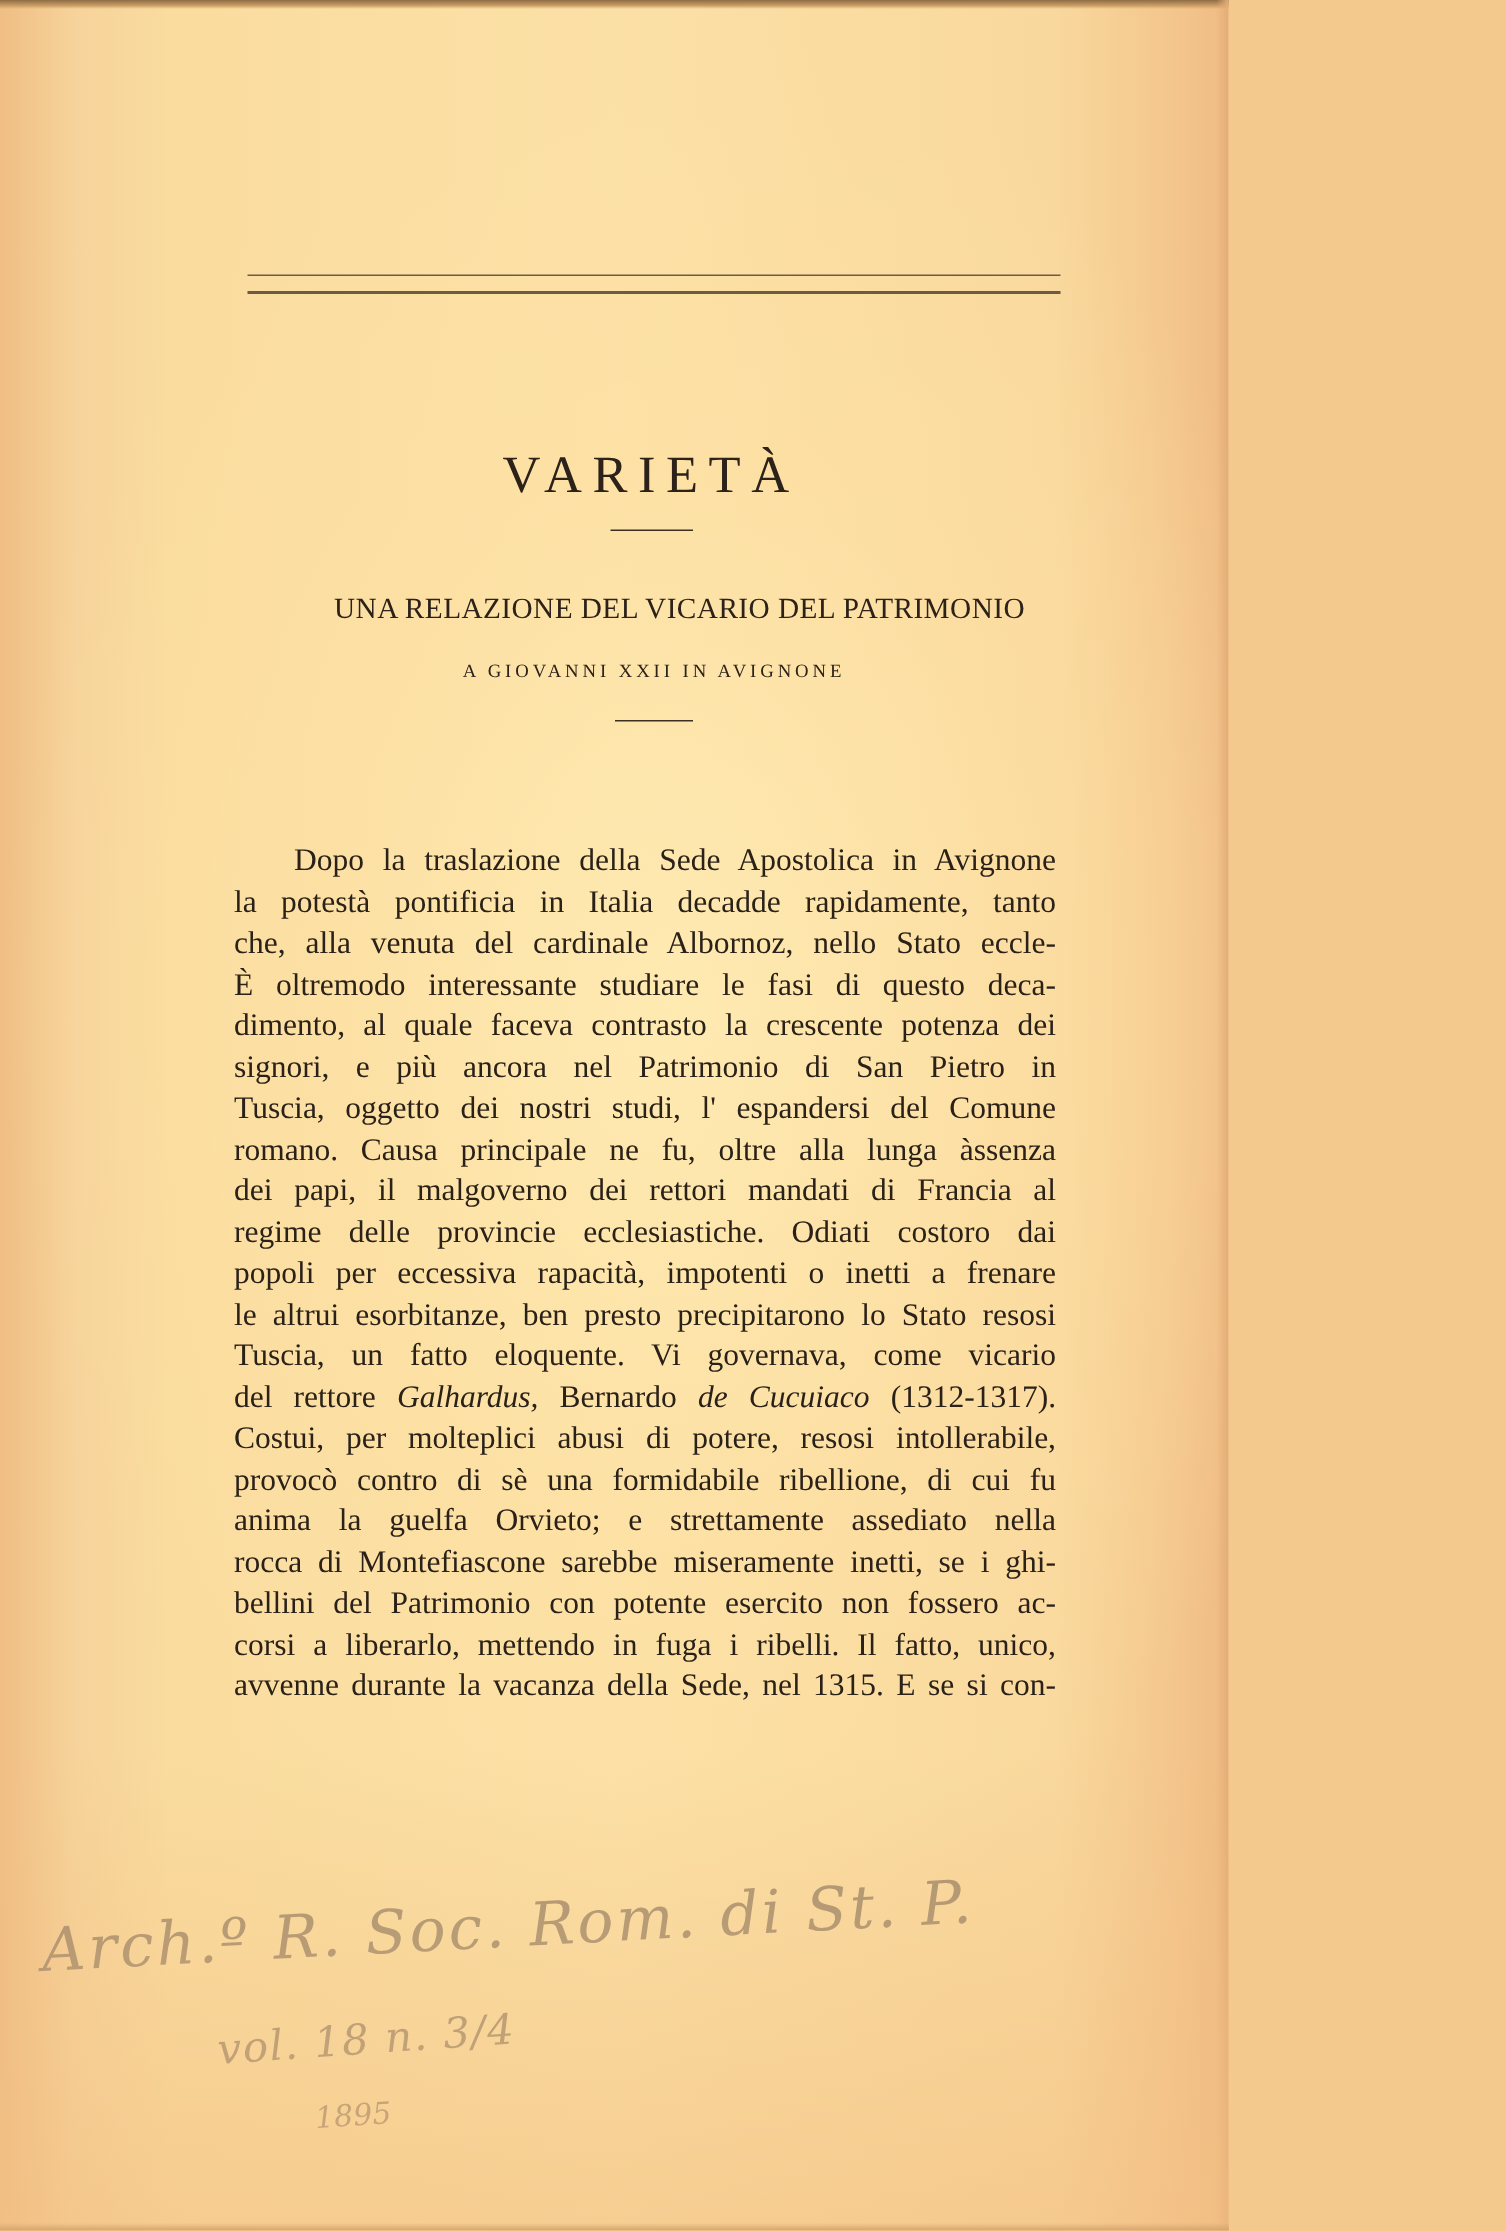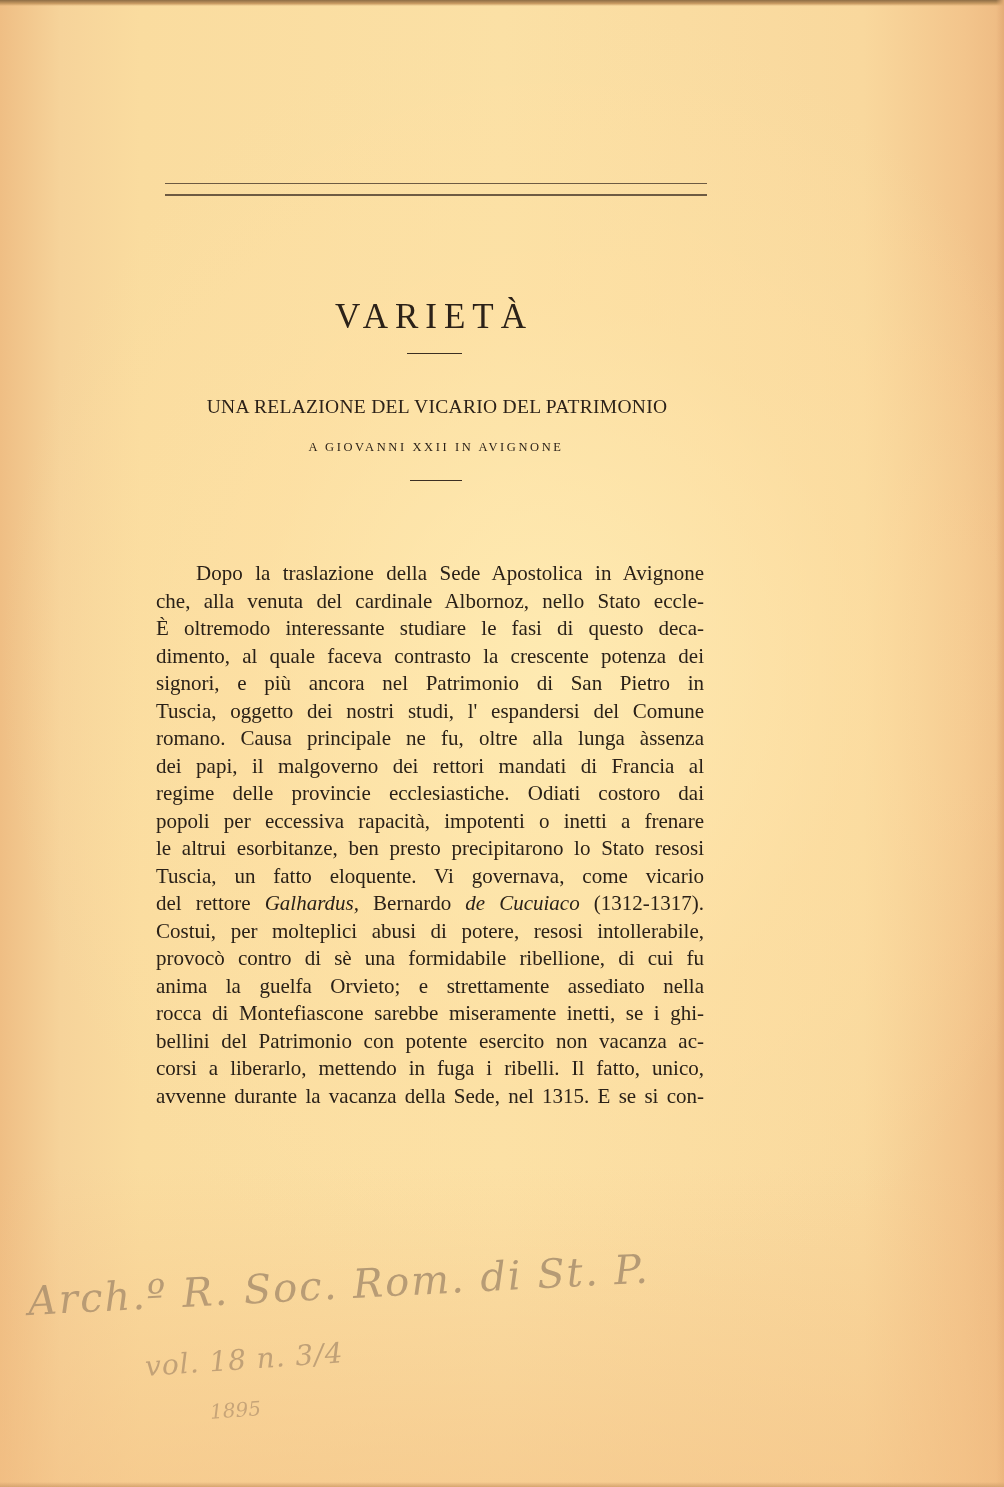--- a/index.html
+++ b/index.html
@@ -9,21 +9,21 @@
     body {
       width: 1004px;
       height: 1487px;
       overflow: hidden;
       background: #f3c98d;
       font-family: "Liberation Serif", "DejaVu Serif", serif;
       color: #2a2118;
     }
     .page {
       position: relative;
-      width: 1004px;
+      width: 819px;
       height: 1487px;
       background:
         radial-gradient(ellipse 55% 45% at 55% 45%, rgba(255,236,180,0.85) 0%, rgba(255,226,165,0.45) 55%, rgba(255,220,160,0) 100%),
         linear-gradient(90deg, #efbe84 0%, #f6d39a 6%, #fadc9f 14%, #fbe0a5 50%, #f9d89d 86%, #f3c58c 96%, #eebb83 100%);
       overflow: hidden;
     }
     .page::after {
       content: "";
       position: absolute;
       left: 0; right: 0; bottom: 0;
@@ -83,21 +83,21 @@
     .short-rule {
       position: absolute;
       height: 1px;
       background: #3c2f22;
     }
     .short-rule.r1 { left: 407px; top: 353px; width: 55px; }
     .short-rule.r2 { left: 410px; top: 480px; width: 52px; }
 
     .subtitle {
       position: absolute;
-      left: 0;
+      left: 16px;
       width: 874px;
       top: 396px;
       text-align: center;
       font-size: 19.5px;
       letter-spacing: 0.3px;
       color: #2c2219;
     }
     .subsubtitle {
       position: absolute;
       left: 0;
@@ -177,37 +177,38 @@
 
   <div class="title">VARIETÀ</div>
   <div class="short-rule r1"></div>
 
   <div class="subtitle">UNA RELAZIONE DEL VICARIO DEL PATRIMONIO</div>
   <div class="subsubtitle">A GIOVANNI XXII IN AVIGNONE</div>
   <div class="short-rule r2"></div>
 
   <div class="body-text">
     <span class="body-line indent">Dopo la traslazione della Sede Apostolica in Avignone</span>
+    <span class="body-line">la potestà pontificia in Italia decadde rapidamente, tanto</span>
     <span class="body-line">che, alla venuta del cardinale Albornoz, nello Stato eccle-</span>
     <span class="body-line">È oltremodo interessante studiare le fasi di questo deca-</span>
     <span class="body-line">dimento, al quale faceva contrasto la crescente potenza dei</span>
     <span class="body-line">signori, e più ancora nel Patrimonio di San Pietro in</span>
     <span class="body-line">Tuscia, oggetto dei nostri studi, l' espandersi del Comune</span>
     <span class="body-line">romano. Causa principale ne fu, oltre alla lunga àssenza</span>
     <span class="body-line">dei papi, il malgoverno dei rettori mandati di Francia al</span>
     <span class="body-line">regime delle provincie ecclesiastiche. Odiati costoro dai</span>
     <span class="body-line">popoli per eccessiva rapacità, impotenti o inetti a frenare</span>
     <span class="body-line">le altrui esorbitanze, ben presto precipitarono lo Stato resosi</span>
     <span class="body-line">Tuscia, un fatto eloquente. Vi governava, come vicario</span>
     <span class="body-line"><span>del rettore </span><span class="it">Galhardus,</span><span> Bernardo </span><span class="it">de Cucuiaco</span><span> (1312-1317).</span></span>
     <span class="body-line">Costui, per molteplici abusi di potere, resosi intollerabile,</span>
     <span class="body-line">provocò contro di sè una formidabile ribellione, di cui fu</span>
     <span class="body-line">anima la guelfa Orvieto; e strettamente assediato nella</span>
     <span class="body-line">rocca di Montefiascone sarebbe miseramente inetti, se i ghi-</span>
-    <span class="body-line">bellini del Patrimonio con potente esercito non vacanza ac-</span>
+    <span class="body-line">bellini del Patrimonio con potente esercito non fossero ac-</span>
     <span class="body-line">corsi a liberarlo, mettendo in fuga i ribelli. Il fatto, unico,</span>
     <span class="body-line">avvenne durante la vacanza della Sede, nel 1315. E se si con-</span>
   </div>
 
   <div class="handwriting hw1">Arch.º R. Soc. Rom. di St. P.</div>
   <div class="handwriting hw2">vol. 18   n. 3/4</div>
   <div class="handwriting hw3">1895</div>
 </div>
 
 </body></html>

